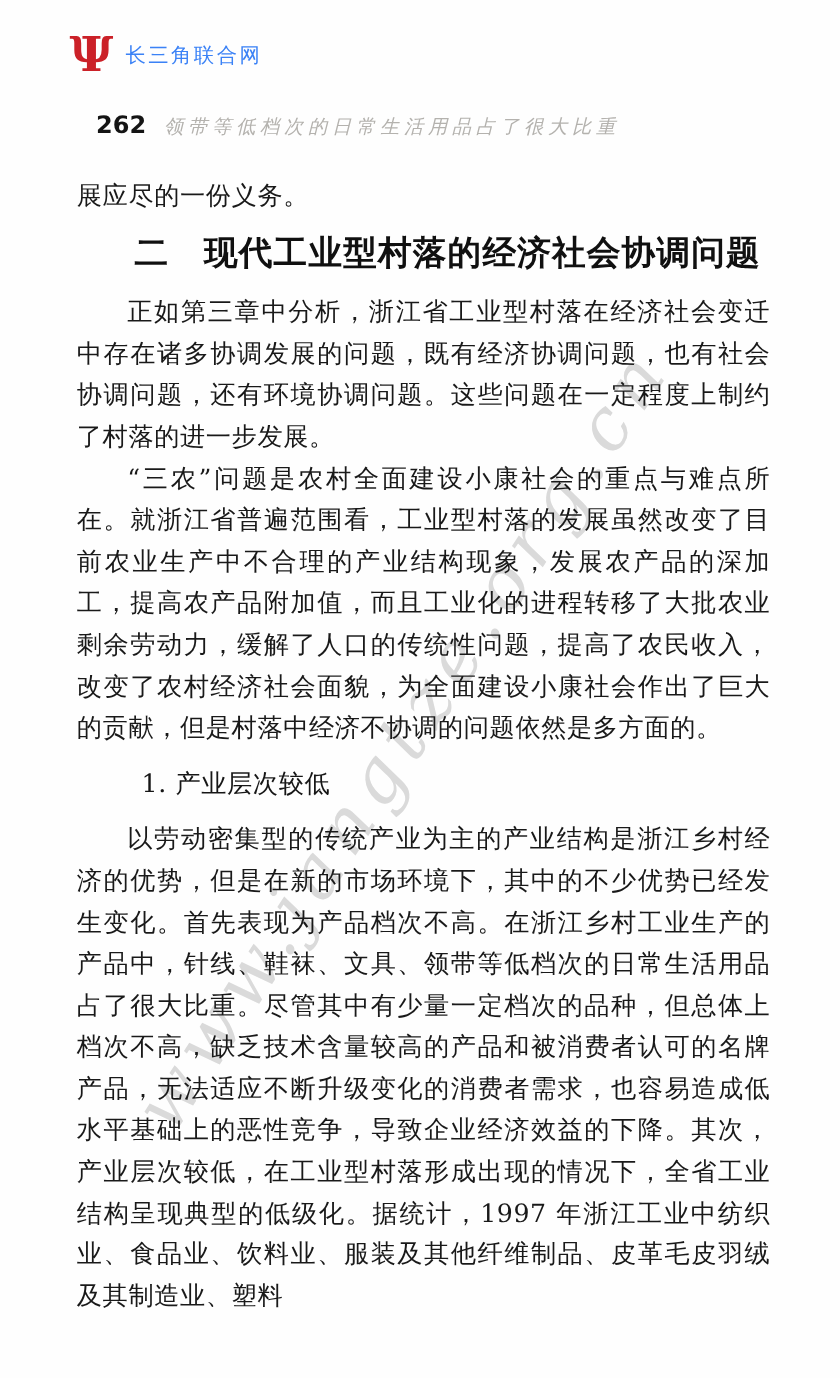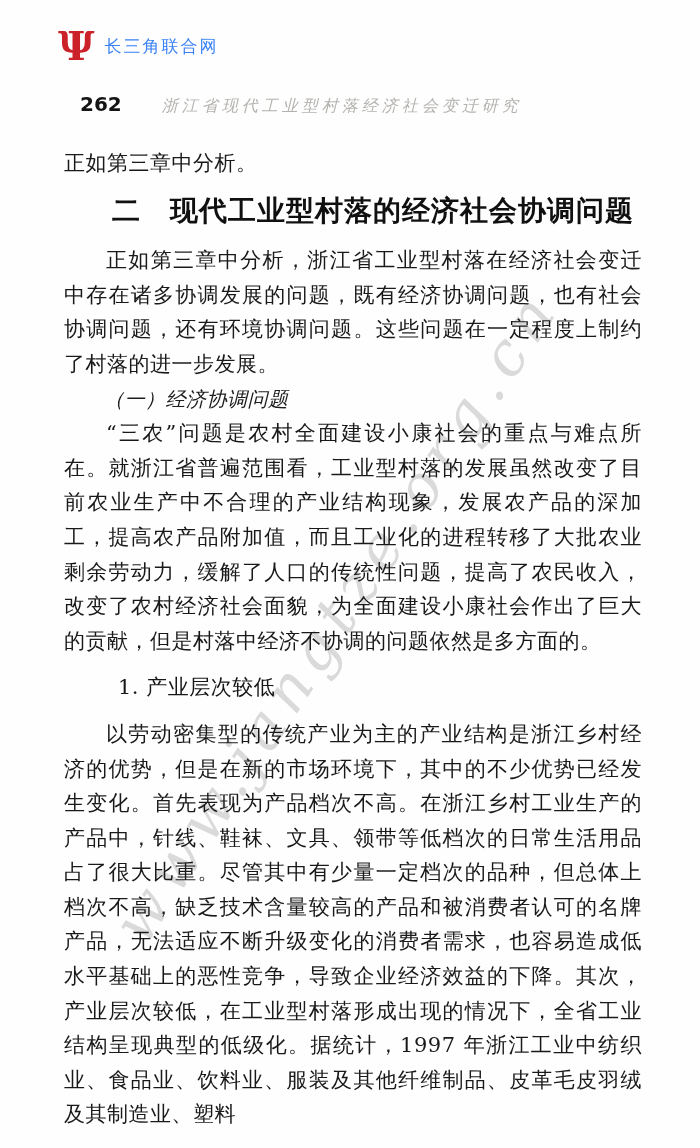--- a/index.html
+++ b/index.html
@@ -26,21 +26,21 @@
   .site-name {
     color:#3b82f6;
     font-size:17px; font-weight:normal;
     letter-spacing:2px;
     font-family:"DejaVu Sans","Liberation Sans",sans-serif;
   }
 
   
   .running-head {
     position:absolute; top:92px; left:80px;
-    display:flex; align-items:baseline; gap:40px;
+    display:flex; align-items:baseline; gap:15px;
     z-index:3;
   }
   .page-number {
     font-family:"DejaVu Sans","Liberation Sans",sans-serif;
     font-weight:bold; font-size:20px; color:#141414;
   }
   .book-title {
     color:#b4b2ae;
     font-size:16px; font-style:italic;
     letter-spacing:4px;
@@ -94,28 +94,27 @@
 
 <div class="page">
 
   <header class="site-header">
     <span class="logo-glyph">Ψ</span>
     <span class="site-name">长三角联合网</span>
   </header>
 
   <div class="running-head">
     <span class="page-number">262</span>
-    <span class="book-title">浙江省现代工业型村落经济社会变迁研究</span>
+    <span class="book-title">领带等低档次的日常生活用品占了很大比重</span>
   </div>
 
   <div class="watermark">www.jangtze.org.cn</div>
 
   <main class="body-text">
-    <p>正如第三章中分析。</p>
+    <p>展应尽的一份义务。</p>
     <h2 class="section-heading">二　现代工业型村落的经济社会协调问题</h2>
     <p class="indent">正如第三章中分析，浙江省工业型村落在经济社会变迁中存在诸多协调发展的问题，既有经济协调问题，也有社会协调问题，还有环境协调问题。这些问题在一定程度上制约了村落的进一步发展。</p>
-    <h3 class="subsection-heading">（一）经济协调问题</h3>
     <p class="indent">“三农”问题是农村全面建设小康社会的重点与难点所在。就浙江省普遍范围看，工业型村落的发展虽然改变了目前农业生产中不合理的产业结构现象，发展农产品的深加工，提高农产品附加值，而且工业化的进程转移了大批农业剩余劳动力，缓解了人口的传统性问题，提高了农民收入，改变了农村经济社会面貌，为全面建设小康社会作出了巨大的贡献，但是村落中经济不协调的问题依然是多方面的。</p>
     <h4 class="point-heading">1. 产业层次较低</h4>
     <p class="indent">以劳动密集型的传统产业为主的产业结构是浙江乡村经济的优势，但是在新的市场环境下，其中的不少优势已经发生变化。首先表现为产品档次不高。在浙江乡村工业生产的产品中，针线、鞋袜、文具、领带等低档次的日常生活用品占了很大比重。尽管其中有少量一定档次的品种，但总体上档次不高，缺乏技术含量较高的产品和被消费者认可的名牌产品，无法适应不断升级变化的消费者需求，也容易造成低水平基础上的恶性竞争，导致企业经济效益的下降。其次，产业层次较低，在工业型村落形成出现的情况下，全省工业结构呈现典型的低级化。据统计，1997 年浙江工业中纺织业、食品业、饮料业、服装及其他纤维制品、皮革毛皮羽绒及其制造业、塑料</p>
   </main>
 
 </div>
 
 </body></html>

